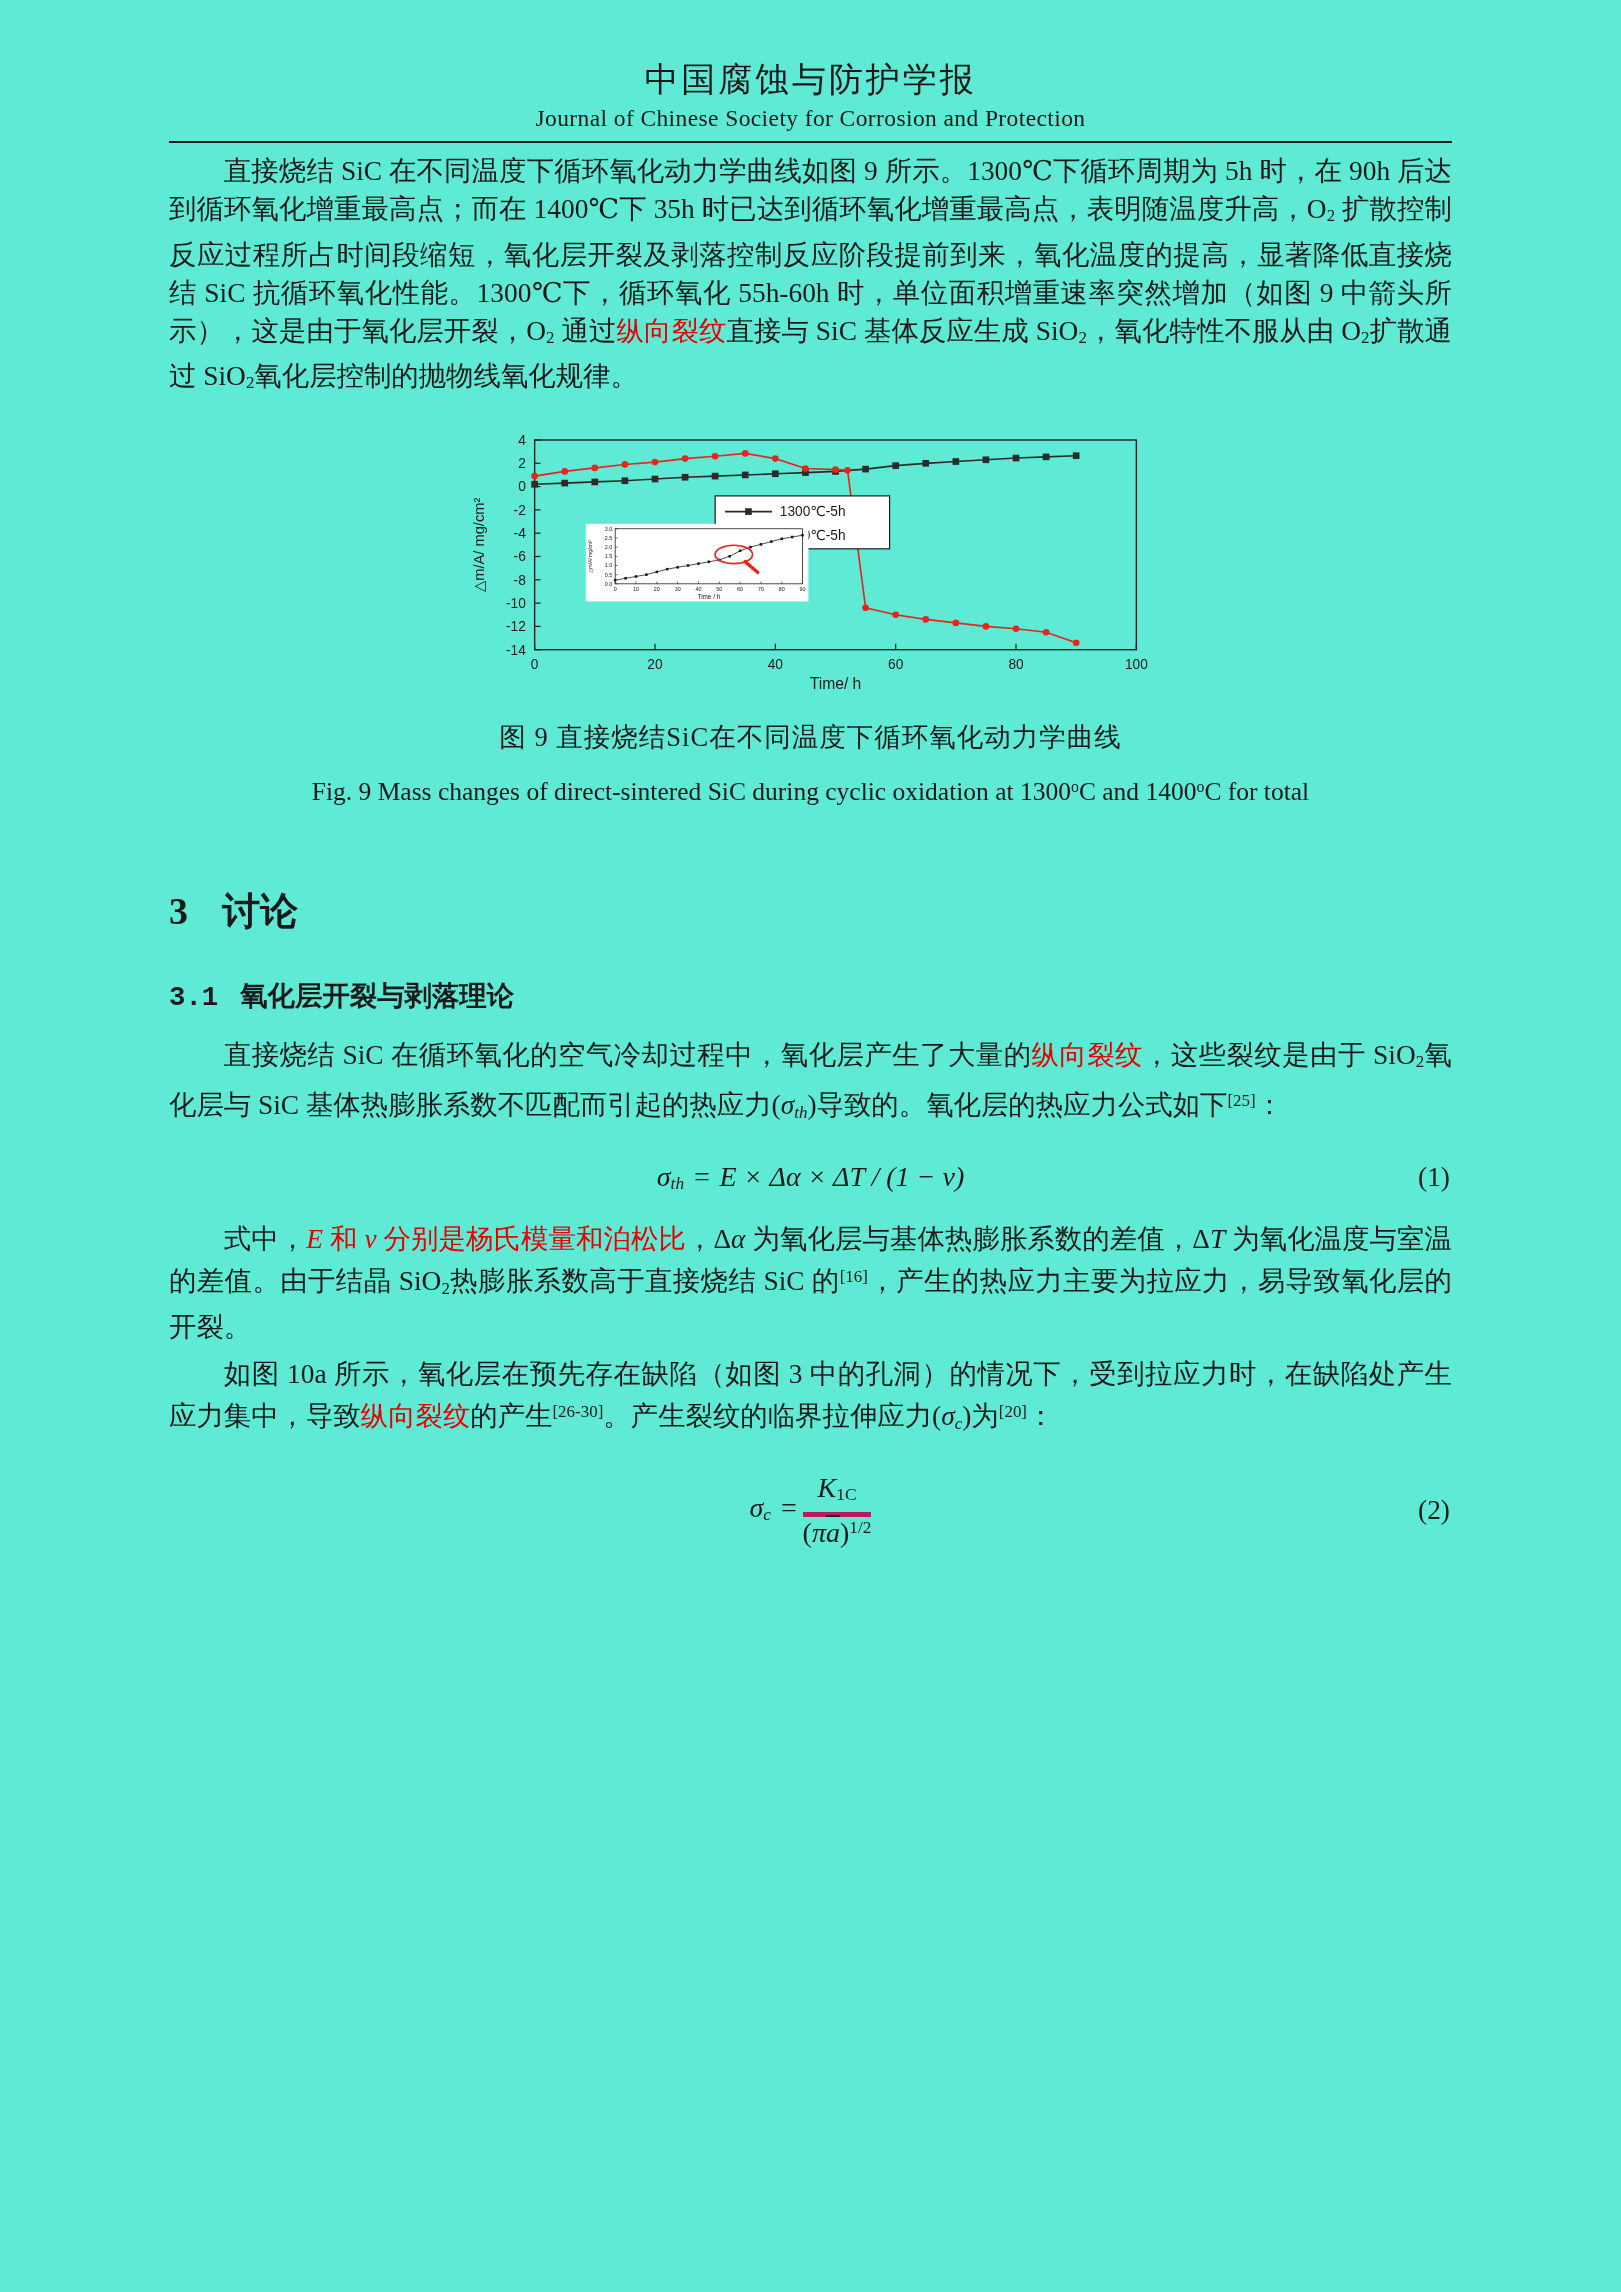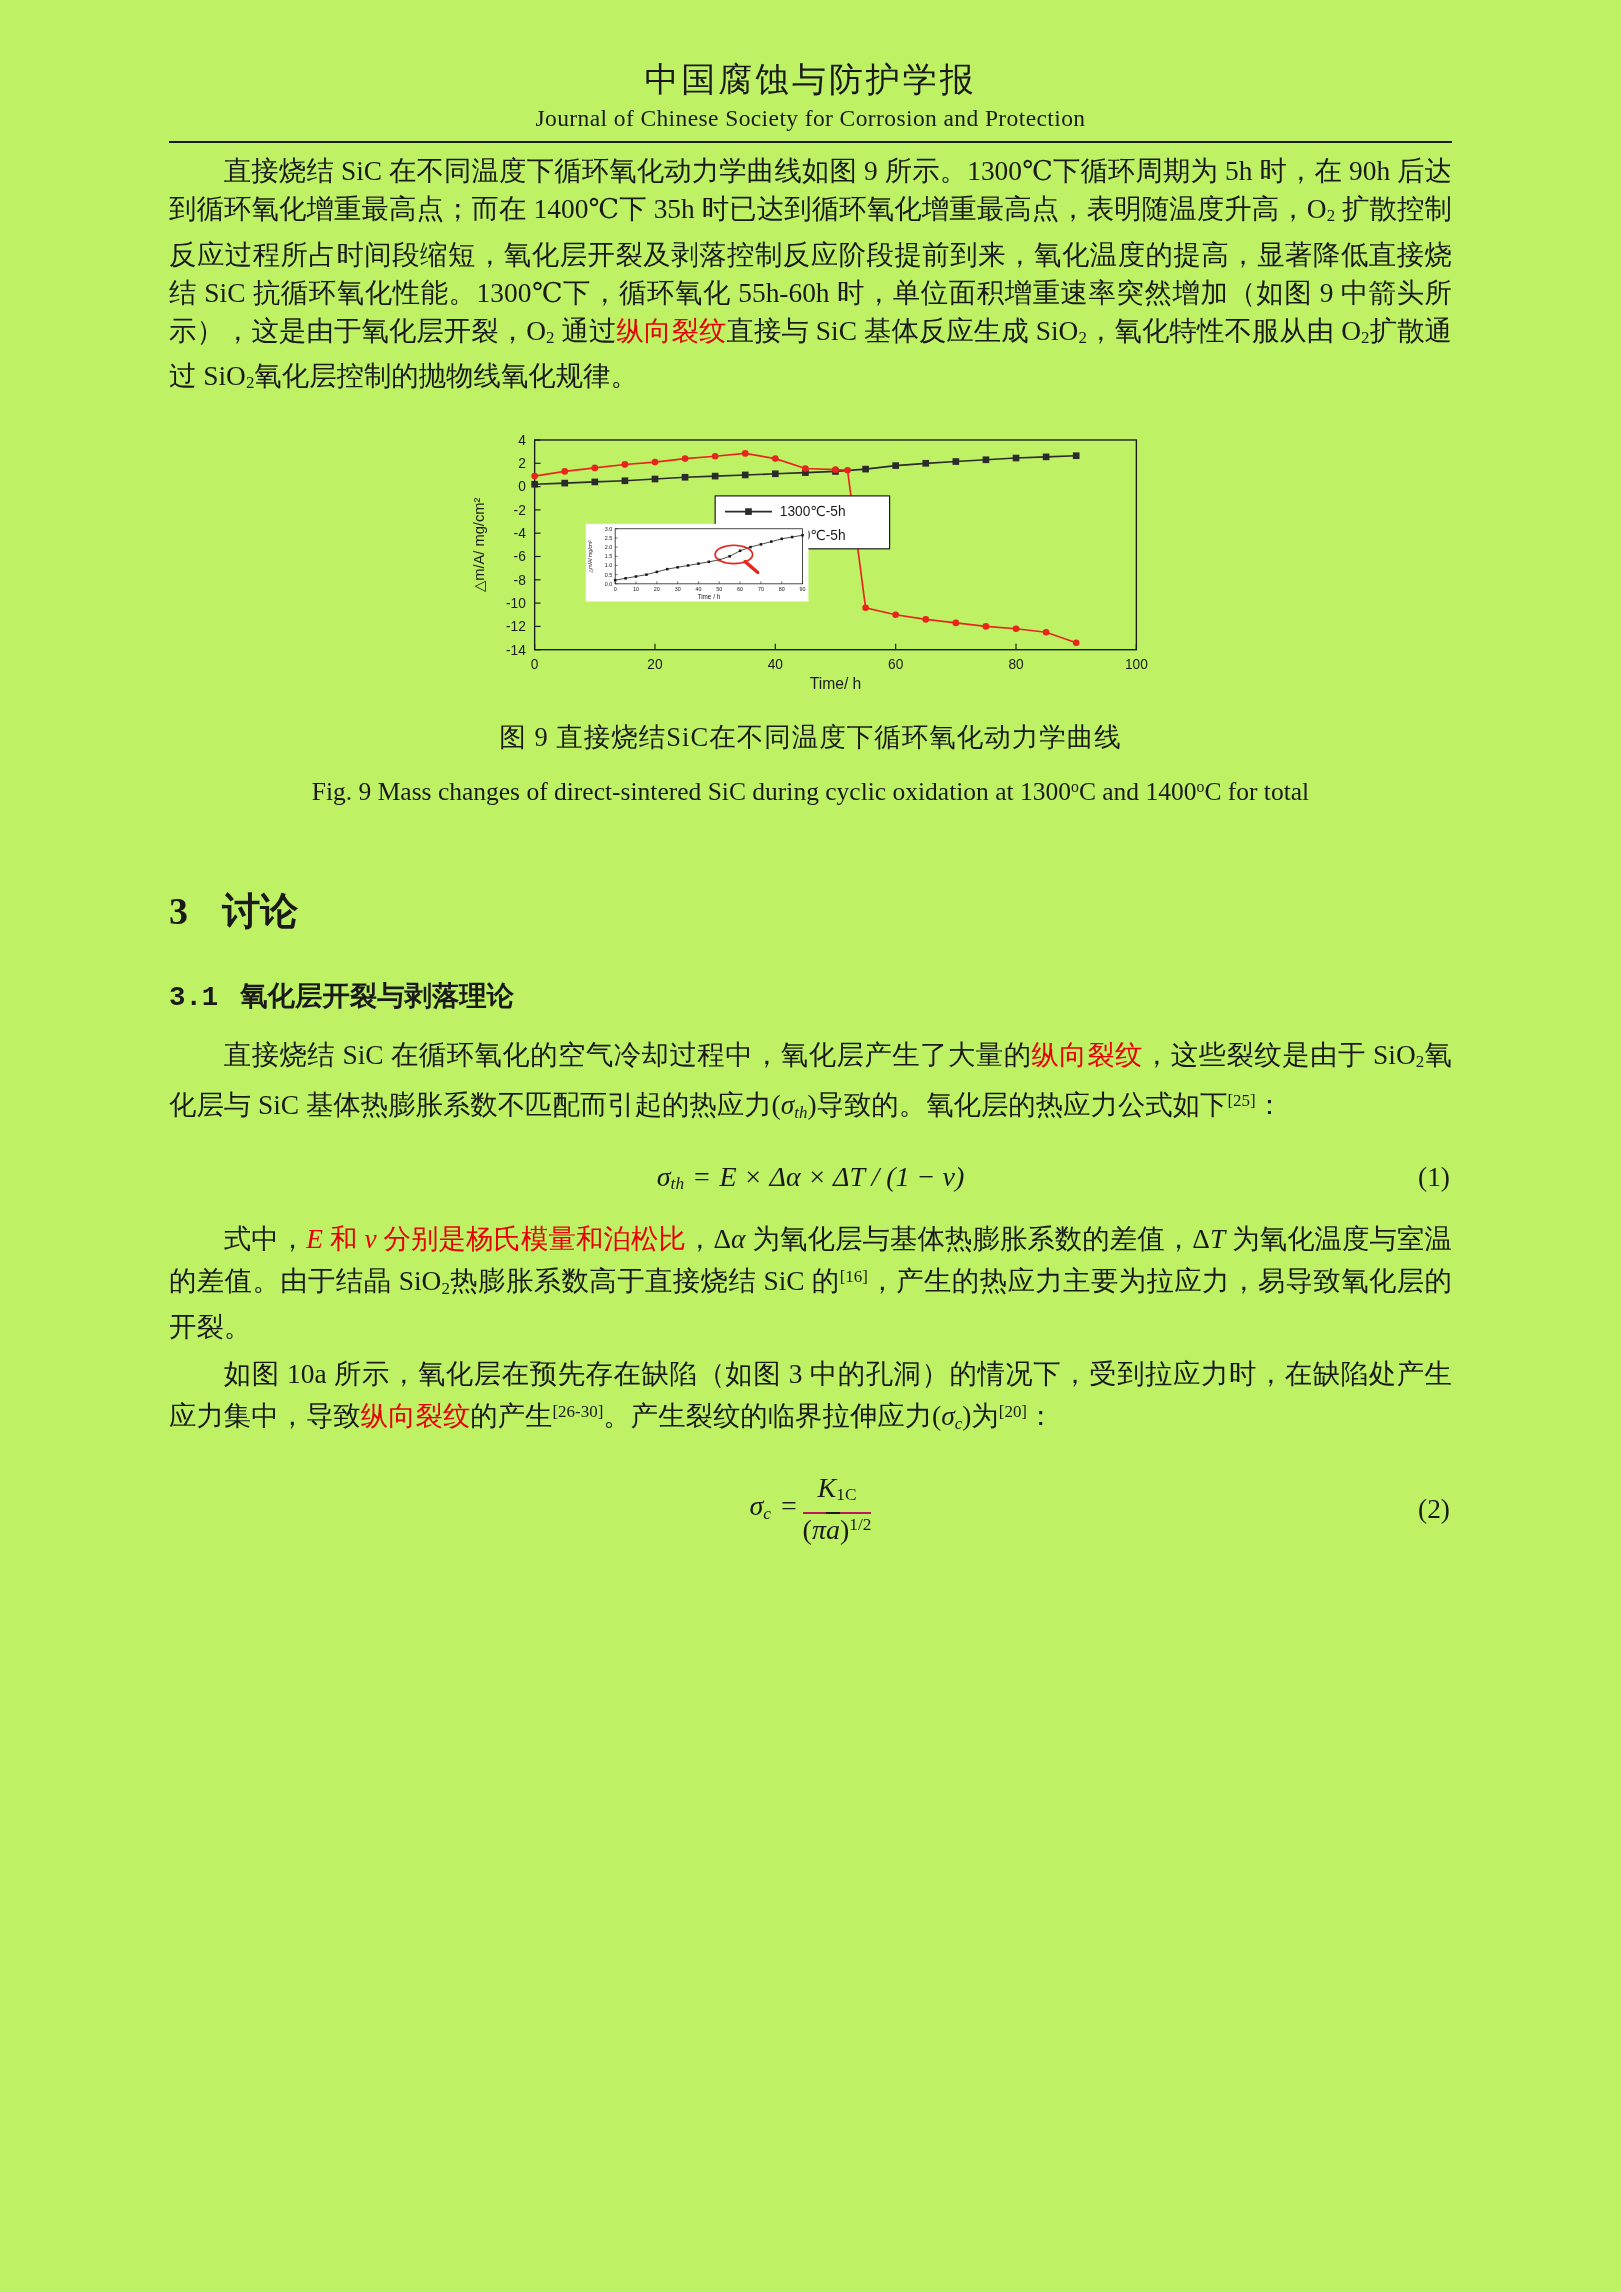--- a/index.html
+++ b/index.html
@@ -1,21 +1,21 @@
 <!DOCTYPE html>
 <html style="--red: #e60000;"><head>
 <meta charset="utf-8">
 <style>
   html,body{margin:0;padding:0;background:#ffffff;}
   .page{
     position:relative;
     width:1621px;
     height:2293px;
     margin:0 auto;
-    background:#bef264;
+    background:#5eead4;
     color:#1a1a1a;
     font-family:"Liberation Serif","DejaVu Serif",serif;
     overflow:hidden;
   }
   .content{padding:59px 169px 0 169px;}
   .j-zh{text-align:center;font-size:34px;letter-spacing:2.9px;line-height:41px;}
   .j-en{text-align:center;font-size:23.5px;letter-spacing:0.4px;margin-top:3.9px;line-height:29px;}
   .rule{border-bottom:2.9px solid #1a1a1a;margin-top:7.8px;}
   .para{font-size:27.4px;line-height:38px;text-align:justify;text-indent:2em;margin:9.8px 0 0 0;}
   sub{font-size:0.62em;vertical-align:-0.2em;}
@@ -30,21 +30,21 @@
   .h-sec{font-size:38px;font-weight:700;margin:74px 0 0 0;}
   .h-sec .num{margin-right:0.9em;}
   .h-sub{font-size:27.4px;font-weight:700;margin:41px 0 0 0;}
   .h-sub .num{margin-right:0.8em;font-family:Liberation Mono, monospace;}
   .h-sub + .para{margin-top:22px;}
   .equation{position:relative;text-align:center;font-size:28px;margin:29px 0 25.5px 0;}
   .equation .eq-num{position:absolute;right:2px;top:50%;transform:translateY(-50%);font-size:27.4px;font-style:normal;}
   .eq-math{display:inline-block;}
   .eq-math .sp{display:inline-block;width:0.35em;}
   .frac{display:inline-block;vertical-align:middle;text-align:center;margin-left:5.9px;}
-  .frac-num{display:block;padding:0 11.8px 5.9px 11.8px;border-bottom:2px solid #be185d;}
+  .frac-num{display:block;padding:0 11.8px 5.9px 11.8px;border-bottom:5px solid #be185d;}
   .frac-den{display:block;padding-top:0;}
   .overbar{text-decoration:overline;}
 </style>
 </head>
 <body>
 
 <div class="page">
   <div class="content">
 
     <header>

